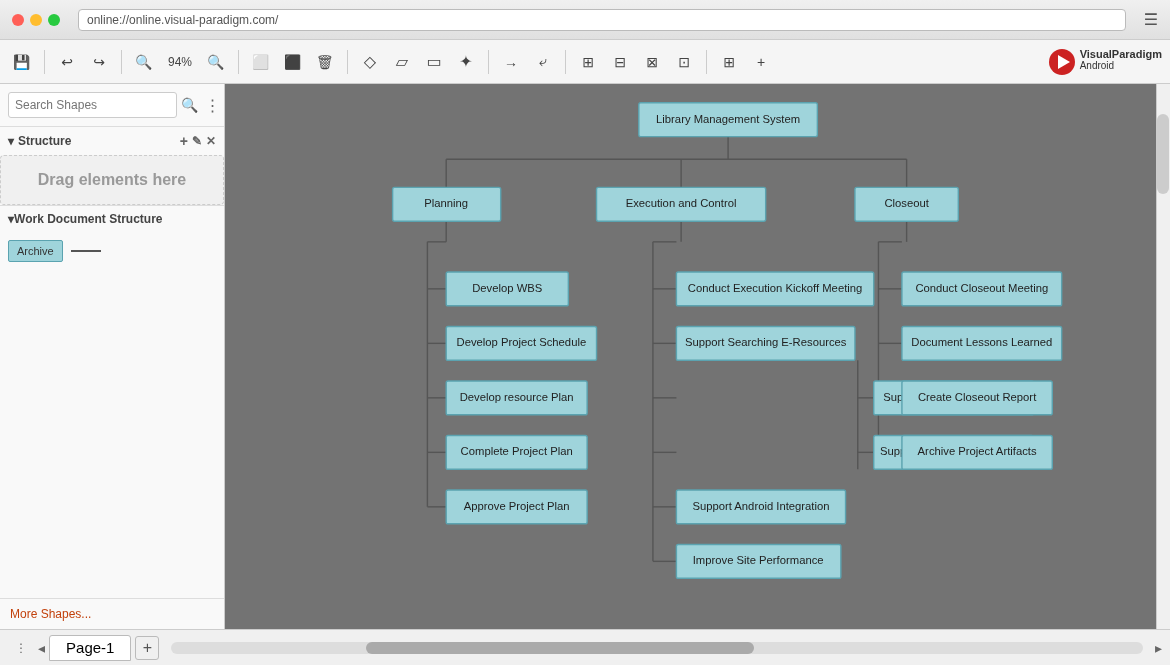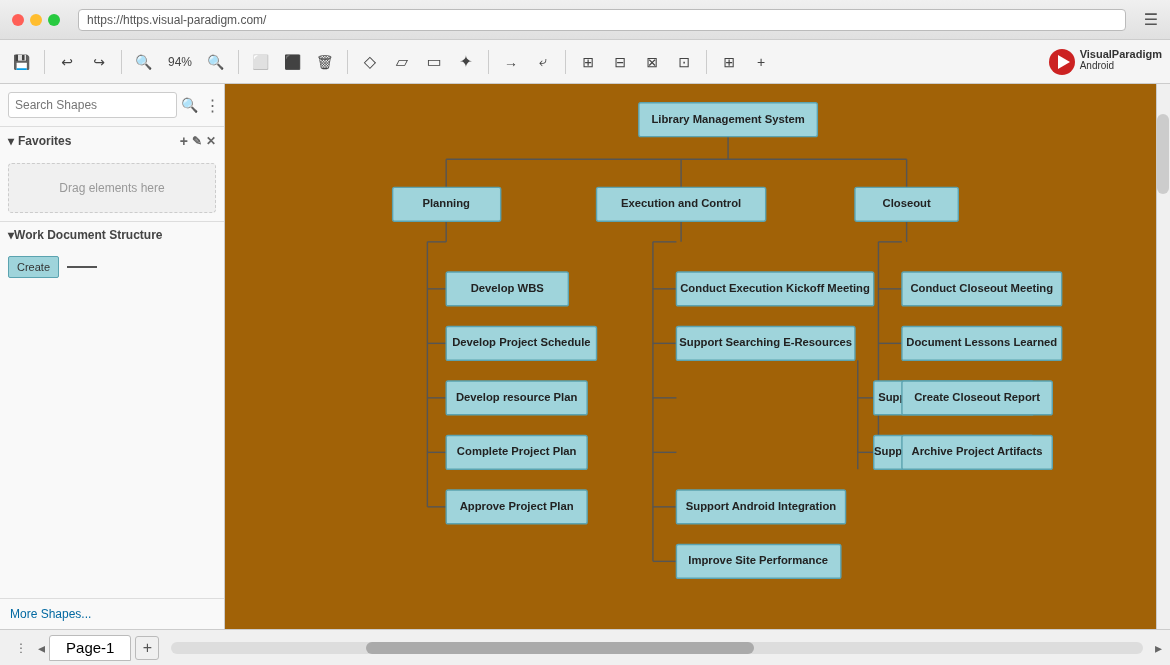--- a/index.html
+++ b/index.html
@@ -111,30 +111,30 @@
       color: #444;
       cursor: pointer;
       user-select: none;
       gap: 4px;
     }
     .section-header .add-btn { margin-left: auto; font-size: 14px; color: #666; cursor: pointer; }
     .section-header .edit-btn { font-size: 12px; color: #666; cursor: pointer; }
     .section-header .close-btn { font-size: 12px; color: #666; cursor: pointer; }
 
     .drag-area {
-      margin: 8px;
       border: 1px dashed #ccc;
       border-radius: 4px;
       height: 50px;
       display: flex;
       align-items: center;
       justify-content: center;
-      font-size: 12px;
+      font-size: 16px;
       color: #999;
       background: #f0f0f0;
+      font-weight: bold;
     }
 
     .wbs-section-header {
       display: flex;
       align-items: center;
       padding: 6px 8px;
       font-size: 12px;
       font-weight: 600;
       color: #444;
       border-top: 1px solid #ddd;
@@ -155,31 +155,30 @@
       cursor: pointer;
     }
     .wbs-line { width: 30px; height: 2px; background: #555; }
 
     
     .sidebar-footer {
       margin-top: auto;
       border-top: 1px solid #ddd;
       padding: 8px 10px;
       font-size: 12px;
-      color: #0369a1;
+      color: #c2410c;
       cursor: pointer;
     }
 
     
     .canvas-area {
       flex: 1;
-      background: #a16207;
+      background: #737373;
       position: relative;
       overflow: hidden;
-      font-weight: bold;
     }
     .canvas-scroll-indicator-top {
       position: absolute;
       right: 0;
       top: 0;
       width: 14px;
       height: 100%;
       background: #f0f0f0;
       border-left: 1px solid #ccc;
     }
@@ -291,21 +290,21 @@
 </head>
 <body>
 
 <div class="title-bar">
   <div class="traffic-lights">
     <div class="tl tl-red"></div>
     <div class="tl tl-yellow"></div>
     <div class="tl tl-green"></div>
   </div>
   <div class="url-bar">
-    <span>https://https.visual-paradigm.com/</span>
+    <span>online://online.visual-paradigm.com/</span>
   </div>
   <div class="hamburger">☰</div>
 </div>
 
 <div class="toolbar">
   <button class="tb-btn" title="Save">💾</button>
   <div class="tb-sep"></div>
   <button class="tb-btn" title="Undo">↩</button>
   <button class="tb-btn" title="Redo">↪</button>
   <div class="tb-sep"></div>
@@ -350,38 +349,38 @@
 
   <div class="sidebar">
     <div class="search-box">
       <input class="search-input" type="text" placeholder="Search Shapes" style="">
       <span class="search-icon-btn">🔍</span>
       <span class="sidebar-options-btn">⋮</span>
     </div>
 
     <div class="section-header">
       <span>▾</span>
-      <span>Favorites</span>
+      <span>Structure</span>
       <span class="add-btn">+</span>
       <span class="edit-btn">✎</span>
       <span class="close-btn">✕</span>
     </div>
 
     <div class="drag-area">
       <span>Drag elements here</span>
     </div>
 
     <div class="wbs-section-header">
       <span>▾</span>
       <span>Work Document Structure</span>
     </div>
 
     <div class="wbs-elements">
       <div class="wbs-element-box">
-        <span>Create</span>
+        <span>Archive</span>
       </div>
       <div class="wbs-line"></div>
     </div>
 
     <div class="sidebar-footer">
       <span>More Shapes...</span>
     </div>
   </div>
 
   <div class="canvas-area">

